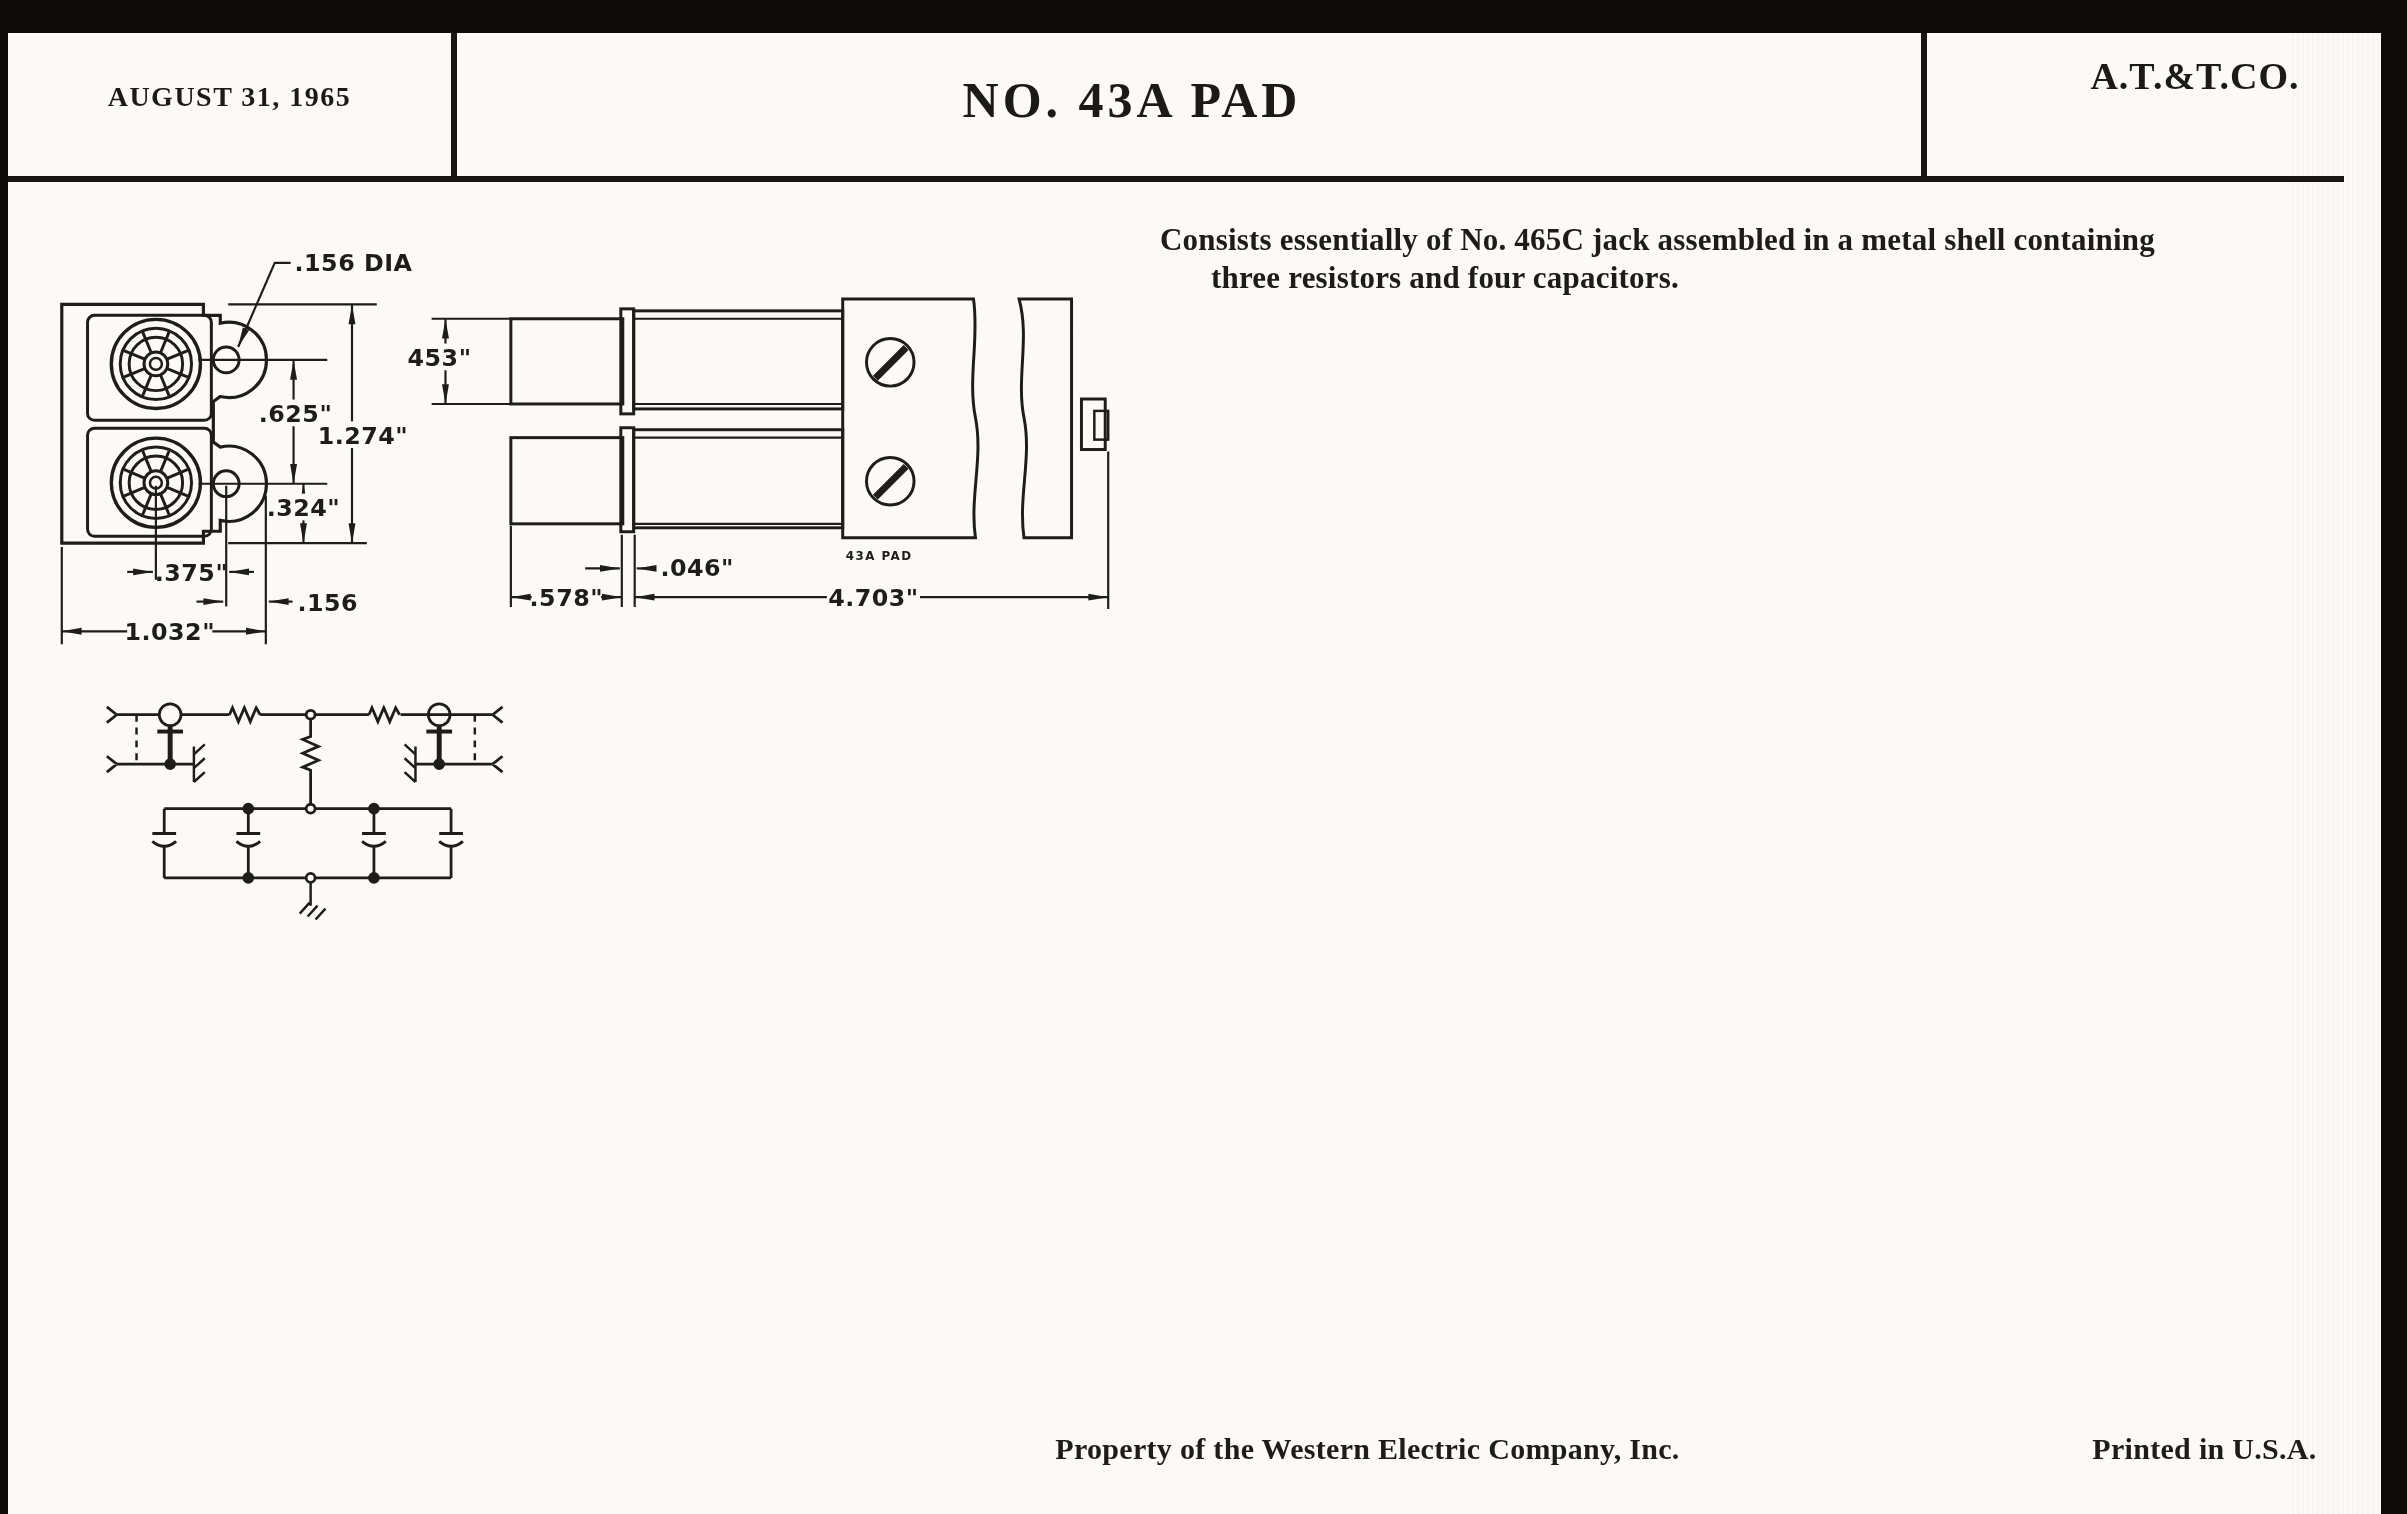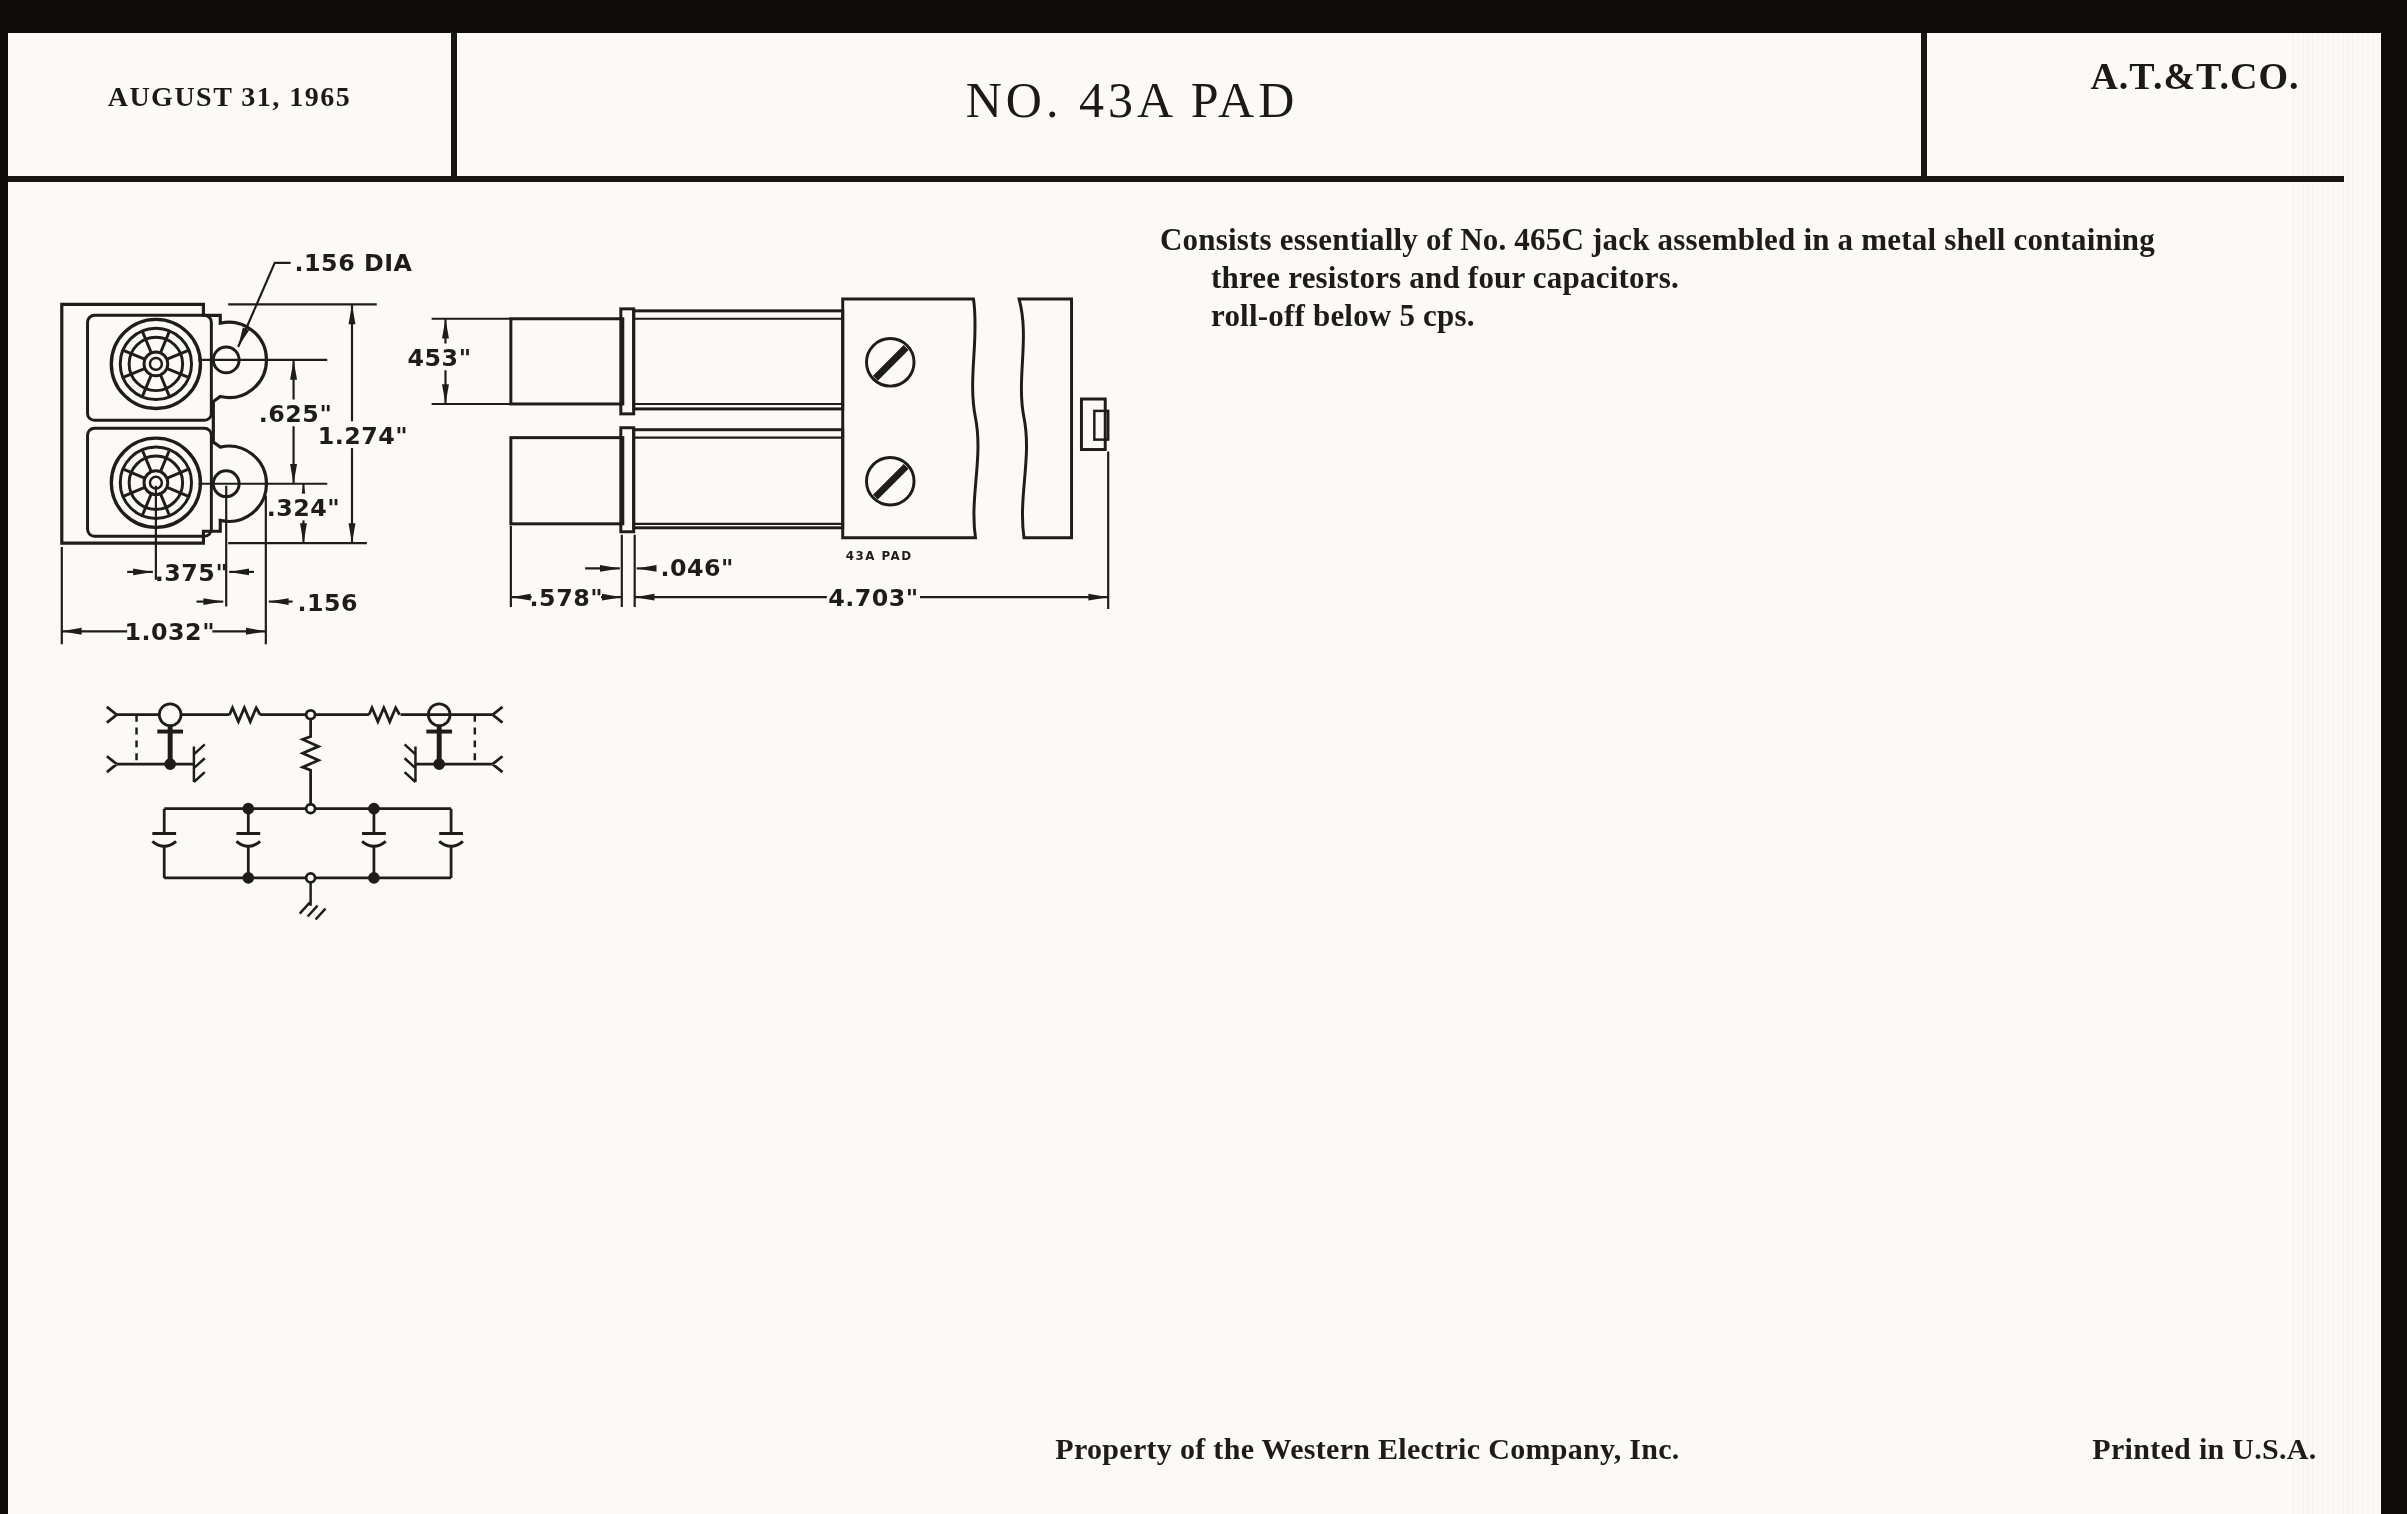--- a/index.html
+++ b/index.html
@@ -21,21 +21,21 @@
   }
   
   .hdr-divider{position:absolute;top:0;width:6px;height:145px;background:#181512;}
   .hdr-rule{position:absolute;top:143px;left:0;width:2336px;height:6px;background:#181512;}
   .hdr-date{
     position:absolute;left:0;top:48px;width:443px;text-align:center;
     font-size:28px;font-weight:bold;letter-spacing:1.5px;color:#1c1a18;
   }
   .hdr-title{
     position:absolute;left:443px;top:38px;width:1362px;text-align:center;
-    font-size:50px;font-weight:normal;letter-spacing:4px;color:#1c1a18;
+    font-size:50px;font-weight:bold;letter-spacing:4px;color:#1c1a18;
   }
   .hdr-org{
     position:absolute;left:1913px;top:24px;width:548px;text-align:center;
     font-size:38px;line-height:38px;font-weight:bold;letter-spacing:1px;color:#1c1a18;
   }
   
   .desc{
     position:absolute;left:1152px;top:188px;width:1228px;
     font-size:31px;font-weight:bold;color:#1e1c1a;letter-spacing:0.2px;
   }
@@ -65,21 +65,20 @@
   <div class="hdr-rule"></div>
   <div class="hdr-date">AUGUST 31, 1965</div>
   <div class="hdr-title">NO. 43A PAD</div>
   <div class="hdr-org">
     <div>A.T.&amp;T.CO.</div>
   </div>
 
   <div class="desc">
     <div class="ln">Consists essentially of No. 465C jack assembled in a metal shell containing</div>
     <div class="ln indent">three resistors and four capacitors.</div>
-    <div class="ln indent">roll-off below 5 cps.</div>
   </div>
 
   <svg style="left:32px;top:205px" width="416" height="436" viewBox="0 0 420 440">
     <defs>
       <marker id="aF" markerUnits="userSpaceOnUse" markerWidth="22" markerHeight="9" refX="21" refY="4.5" orient="auto-start-reverse">
         <path d="M21,4.5 L1,1 L1,8 Z" fill="#1f1d1b"></path>
       </marker>
     </defs>
 
     <path class="ln-ink" stroke-width="3.2" d="M22,67 H165 V78 H182 V86 A38 38 0 1 1 182,160 L175,165 V206 L182,211 A38 38 0 1 1 182,285 V296 H165 V308 H22 Z"></path>

